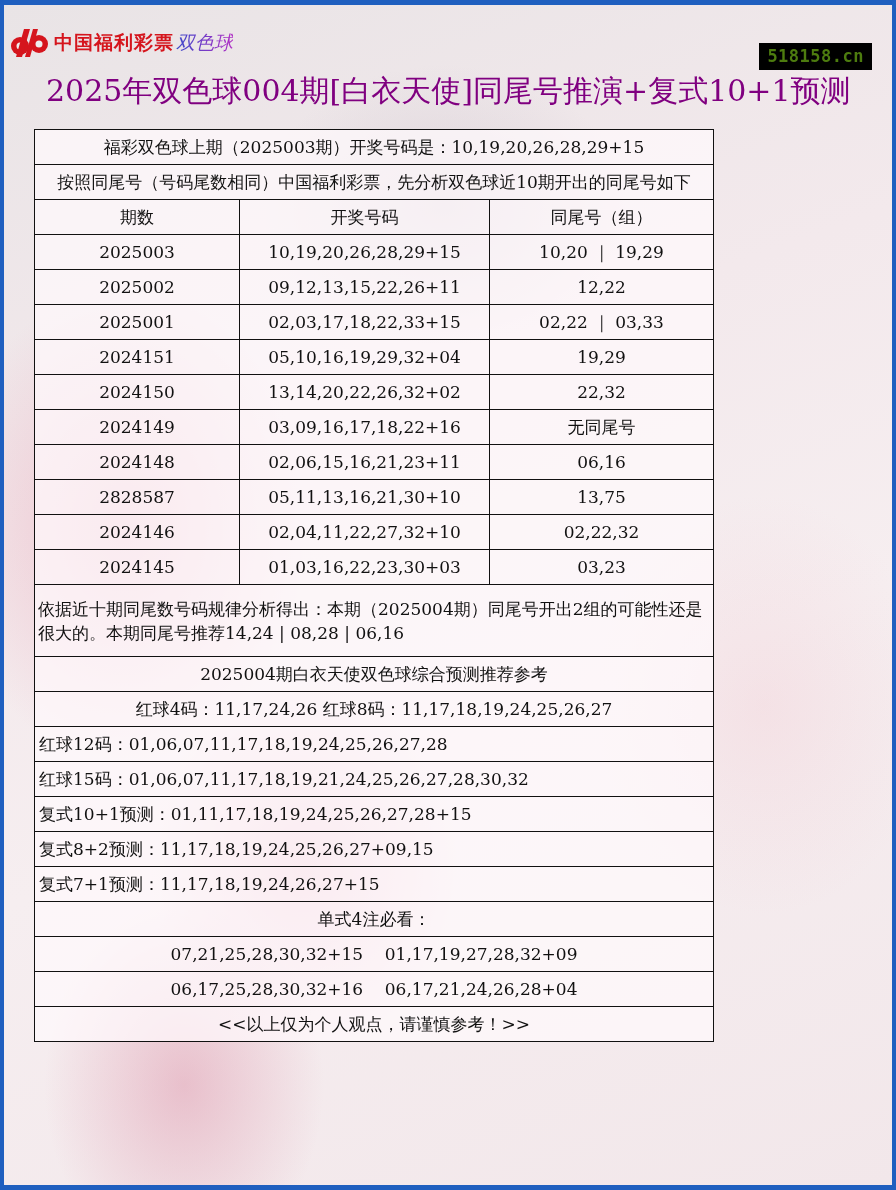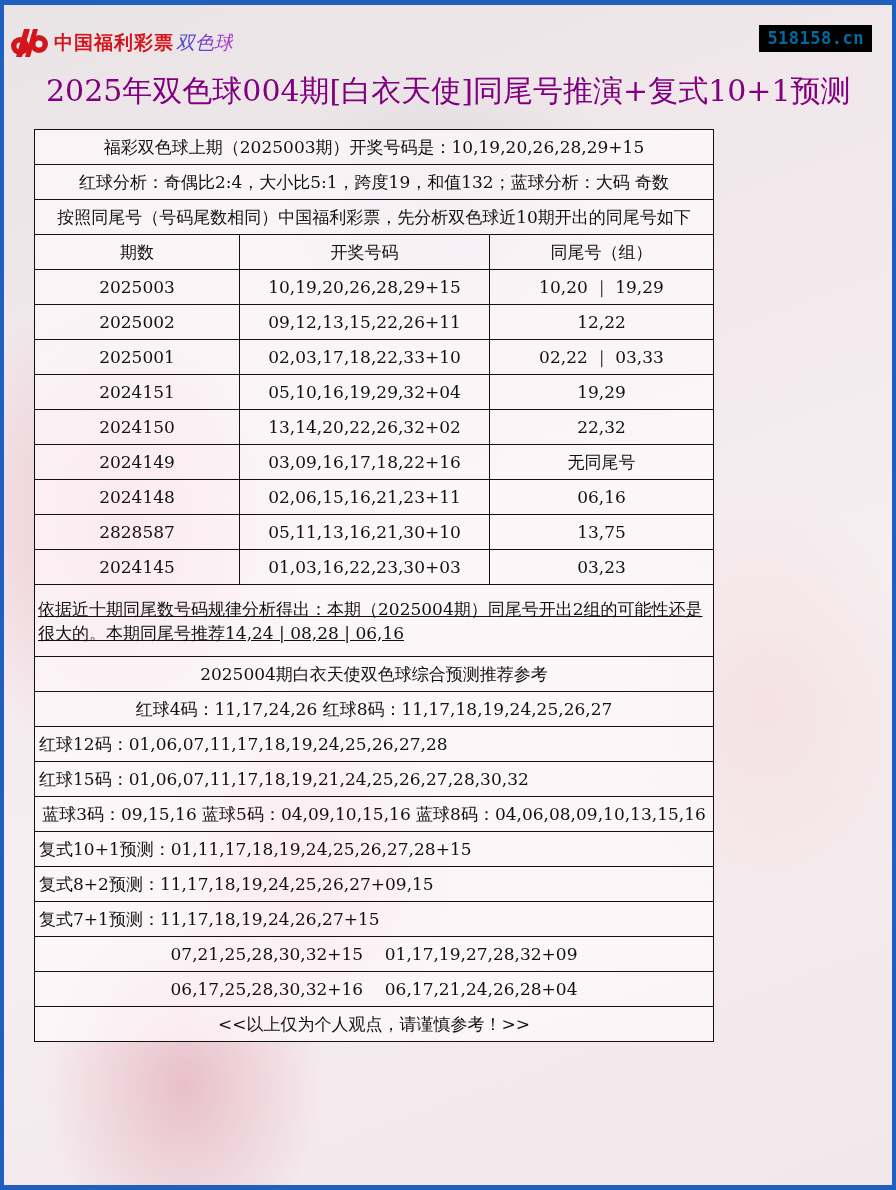--- a/index.html
+++ b/index.html
@@ -19,39 +19,39 @@
       linear-gradient(160deg, #e9e4e6 0%, #f3e9ec 35%, #f6eef0 60%, #f2e7ea 100%);
   }
   .logo {
     position:absolute; left:4px; top:22px; display:flex; align-items:center; gap:2px;
   }
   .logo-mark { width:44px; height:32px; }
   .logo-text { font-family:"DejaVu Sans","Liberation Sans",sans-serif; font-weight:bold; font-size:19px; color:#d5151d; letter-spacing:1px; }
   .logo-ssq { font-family:"DejaVu Sans","Liberation Sans",sans-serif; font-weight:normal; font-style:italic; font-size:19px;
     background:linear-gradient(90deg,#3b47c9,#b02fc4); -webkit-background-clip:text; background-clip:text; color:transparent; }
   .site-badge {
-    position:absolute; right:20px; top:20px; background:#000; color:#0369a1;
+    position:absolute; right:20px; top:38px; background:#000; color:#4d7c0f;
     font-family:"DejaVu Sans Mono","Liberation Mono",monospace; font-size:17px; font-weight:bold;
     padding:3px 8px 4px 8px; letter-spacing:0.5px;
   }
   .title {
     position:absolute; left:30px; top:66px; font-size:30px; color:#800080; white-space:nowrap;
     font-family:"DejaVu Serif","Liberation Serif",serif; letter-spacing:0px;margin-left:12px;
   }
   table.main {
     position:absolute; left:30px; top:124px; width:680px; border-collapse:collapse;
     background:rgba(255,250,252,0.72);
     font-size:17px; color:#111;
   }
   table.main td {
     border:1px solid #111; height:35px; padding:0 4px; box-sizing:border-box;
     text-align:center; white-space:nowrap;
   }
   table.main td.left { text-align:left; }
-  table.main td.wrap { white-space:normal; text-align:left; height:72px; line-height:24px; padding:4px 3px;text-decoration:underline; }
+  table.main td.wrap { white-space:normal; text-align:left; height:72px; line-height:24px; padding:4px 3px; }
 </style>
 </head>
 <body>
 
 <div class="frame">
 
   <div class="logo">
     <svg class="logo-mark" viewBox="0 0 44 32">
       <circle cx="12" cy="19" r="9" fill="#d5151d"></circle>
       <circle cx="12" cy="19" r="3.5" fill="#eee"></circle>
@@ -72,43 +72,40 @@
     <colgroup>
       <col style="width:280px">
         <col style="width:280px">
         <col style="width:280px">
     </colgroup>
     <tbody>
         <tr>
       <td colspan="3">福彩双色球上期（2025003期）开奖号码是：10,19,20,26,28,29+15</td>
     </tr>
     <tr>
-      <td colspan="3">红球分析：奇偶比2:4，大小比5:1，跨度19，和值132；蓝球分析：大码 奇数</td>
-    </tr>
-    <tr>
       <td colspan="3">按照同尾号（号码尾数相同）中国福利彩票，先分析双色球近10期开出的同尾号如下</td>
     </tr>
     <tr>
       <td>期数</td>
       <td>开奖号码</td>
       <td>同尾号（组）</td>
     </tr>
     <tr>
       <td>2025003</td>
       <td>10,19,20,26,28,29+15</td>
       <td>10,20 ｜ 19,29</td>
     </tr>
     <tr>
       <td>2025002</td>
       <td>09,12,13,15,22,26+11</td>
       <td>12,22</td>
     </tr>
     <tr>
       <td>2025001</td>
-      <td>02,03,17,18,22,33+10</td>
+      <td>02,03,17,18,22,33+15</td>
       <td>02,22 ｜ 03,33</td>
     </tr>
     <tr>
       <td>2024151</td>
       <td>05,10,16,19,29,32+04</td>
       <td>19,29</td>
     </tr>
     <tr>
       <td>2024150</td>
       <td>13,14,20,22,26,32+02</td>
@@ -123,50 +120,55 @@
       <td>2024148</td>
       <td>02,06,15,16,21,23+11</td>
       <td>06,16</td>
     </tr>
     <tr>
       <td>2828587</td>
       <td>05,11,13,16,21,30+10</td>
       <td>13,75</td>
     </tr>
     <tr>
+      <td>2024146</td>
+      <td>02,04,11,22,27,32+10</td>
+      <td>02,22,32</td>
+    </tr>
+    <tr>
       <td>2024145</td>
       <td>01,03,16,22,23,30+03</td>
       <td>03,23</td>
     </tr>
     <tr>
       <td colspan="3" class="wrap">依据近十期同尾数号码规律分析得出：本期（2025004期）同尾号开出2组的可能性还是很大的。本期同尾号推荐14,24 | 08,28 | 06,16</td>
     </tr>
     <tr>
       <td colspan="3">2025004期白衣天使双色球综合预测推荐参考</td>
     </tr>
     <tr>
       <td colspan="3">红球4码：11,17,24,26  红球8码：11,17,18,19,24,25,26,27</td>
     </tr>
     <tr>
       <td colspan="3" class="left">红球12码：01,06,07,11,17,18,19,24,25,26,27,28</td>
     </tr>
     <tr>
       <td colspan="3" class="left">红球15码：01,06,07,11,17,18,19,21,24,25,26,27,28,30,32</td>
     </tr>
     <tr>
-      <td colspan="3">蓝球3码：09,15,16  蓝球5码：04,09,10,15,16  蓝球8码：04,06,08,09,10,13,15,16</td>
-    </tr>
-    <tr>
       <td colspan="3" class="left">复式10+1预测：01,11,17,18,19,24,25,26,27,28+15</td>
     </tr>
     <tr>
       <td colspan="3" class="left">复式8+2预测：11,17,18,19,24,25,26,27+09,15</td>
     </tr>
     <tr>
       <td colspan="3" class="left">复式7+1预测：11,17,18,19,24,26,27+15</td>
+    </tr>
+    <tr>
+      <td colspan="3">单式4注必看：</td>
     </tr>
     <tr>
       <td colspan="3" style="white-space:pre">07,21,25,28,30,32+15    01,17,19,27,28,32+09</td>
     </tr>
     <tr>
       <td colspan="3" style="white-space:pre">06,17,25,28,30,32+16    06,17,21,24,26,28+04</td>
     </tr>
     <tr>
       <td colspan="3">&lt;&lt;以上仅为个人观点，请谨慎参考！&gt;&gt;</td>
     </tr>

